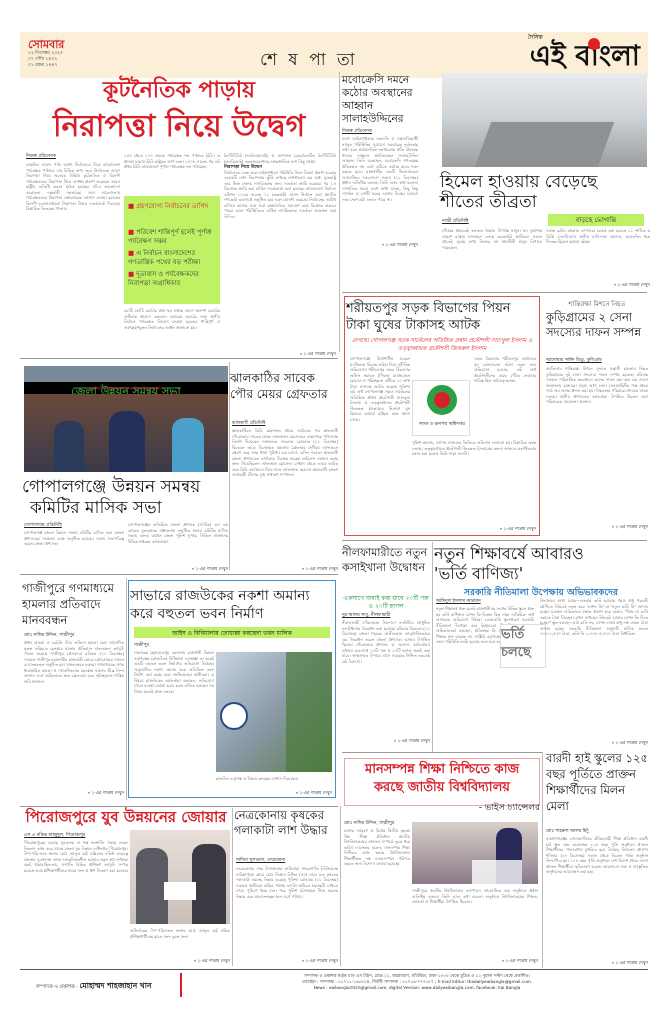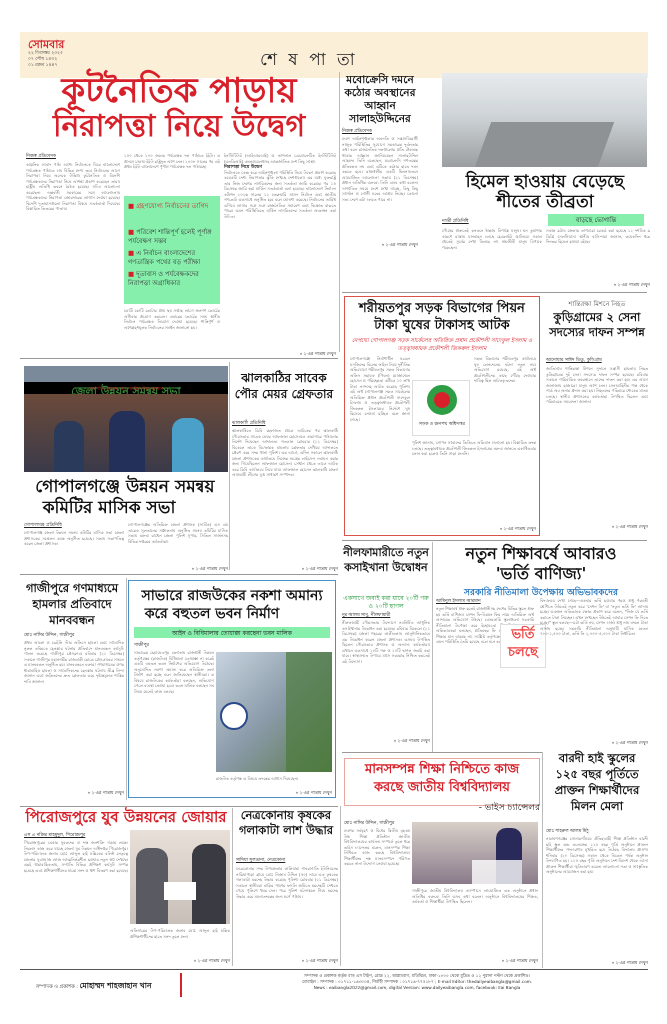--- a/index.html
+++ b/index.html
@@ -6,47 +6,52 @@
 body{width:667px;height:1024px;background:#fff;font-family:"DejaVu Sans",sans-serif;color:#222;position:relative;overflow:hidden}
 .abs{position:absolute}
 .masthead{left:20px;top:32px;width:628px;height:46px;background:#fcefd8}
 .day{left:8px;top:4px;color:#d0252f;font-size:11px;font-weight:bold}
 .dates{left:8px;top:18px;font-size:4.5px;line-height:6px;color:#444}
 .section{left:240px;top:14px;font-size:17px;color:#222;letter-spacing:3px}
 .logo{right:8px;top:2px;font-size:28px;font-weight:bold;color:#111;font-family:"DejaVu Serif",serif}
 .logo .small{position:absolute;left:-2px;top:-2px;font-size:6px;font-weight:normal}
 .logo .dot{position:absolute;left:58px;top:4px;width:12px;height:12px;border-radius:50%;background:#e02020}
 .h-red{color:#d8202a;font-weight:bold;text-align:center}
-.h-blk{color:#111;text-align:center;font-weight:bold}
+.h-blk{color:#111;font-weight:normal}
 .txt{font-size:4px;line-height:5.5px;color:#555;text-align:justify;overflow:hidden}
 .txt span{display:block}
 .byline{font-size:4.5px;color:#222;text-decoration:underline}
 .more{font-size:4.2px;color:#222;text-align:right}
 .photo{background:linear-gradient(#cfd3d6,#9ea3a6)}
 .box{border:1.5px solid #d8544a}
 .boxblue{border:1.5px solid #4a8fc8}
 .vline{position:absolute;width:1px;background:#bbb}
 .hline{position:absolute;height:1px;background:#999}
-.beige{background:#86efac}
+.beige{background:#bef264}
 </style>
 </head>
 <body>
 
 <div class="abs masthead">
   <div class="abs day">সোমবার</div>
   <div class="abs dates">
     <div>২২ ডিসেম্বর ২০২৫</div>
     <div>০৭ পৌষ ১৪৩২</div>
     <div>০১ রজব ১৪৪৭</div>
   </div>
   <div class="abs section">শে ষ পা তা</div>
+  <div class="abs logo">
+    <span class="small">দৈনিক</span>
+    <span class="dot"></span>
+    <span>এই বাংলা</span>
+  </div>
 </div>
 
 <div class="abs" style="left:20px;top:72px;width:318px">
-  <div class="h-red" style="font-size:34px;line-height:36px">কূটনৈতিক পাড়ায়</div>
+  <div class="h-red" style="font-size:22px;line-height:36px">কূটনৈতিক পাড়ায়</div>
   <div class="h-red" style="font-size:30px;line-height:36px">নিরাপত্তা নিয়ে উদ্বেগ</div>
 </div>
 <div class="abs byline" style="left:26px;top:153px">নিজস্ব প্রতিবেদক</div>
 <div class="abs txt" style="left:26px;top:162px;width:94px;height:190px">
     <span>কাল্পনিক সংবাদ পাঠ্য অংশ। নির্বাচনকে ঘিরে বাংলাদেশে পর্যবেক্ষক পাঠাতে চায় বিভিন্ন দেশ। তবে নির্বাচনের আগে নিরাপত্তা নিয়ে অনেকে উদ্বিগ্ন। কূটনৈতিক ও বিদেশি পর্যবেক্ষকদের নিরাপত্তা নিয়ে আশঙ্কা প্রকাশ করেছেন তারা। রাষ্ট্রীয় অতিথি ভবনে বৈঠক হয়েছে। সচিব আলোচনা করেছেন। অন্তর্বর্তী সরকারের সঙ্গে আলোচনায় পর্যবেক্ষকদের নিরাপত্তা জোরদারের আশ্বাস দেওয়া হয়েছে। বিদেশি দূতাবাসগুলো নিরাপত্তা বিষয়ে সতর্কবার্তা দিয়েছে। বিস্তারিত ভিতরের পাতায়।</span>
   </div>
 <div class="abs txt" style="left:124px;top:153px;width:96px;height:40px">
     <span>১৫০ থেকে ২০০ জনের পর্যবেক্ষক দল পাঠাতে ইইউ। এ প্রসঙ্গে ঢাকায় ইইউ রাষ্ট্রদূত অংশ নেন। ২০০৮ সালের পর এই প্রথম ইইউ বাংলাদেশে পূর্ণাঙ্গ পর্যবেক্ষক দল পাঠাচ্ছে।</span>
   </div>
 <div class="abs beige" style="left:124px;top:196px;width:96px;height:108px">
@@ -124,21 +129,21 @@
 
 <div class="abs" style="left:24px;top:366px;width:204px;height:106px;background:#7a8a9a">
   <div style="position:absolute;left:0;top:16px;width:204px;height:28px;background:#000000;text-align:center;font-size:11px;line-height:20px;color:#3a8a3a;font-weight:bold">জেলা উন্নয়ন সমন্বয় সভা</div>
   <div style="position:absolute;left:0;top:20px;width:204px;text-align:center;font-size:4.5px;color:#d8202a">সভাপতি: জনাব মোঃ আরিফ-উজ-জামান</div>
   <div style="position:absolute;left:0;top:28px;width:204px;height:78px;background:linear-gradient(#6b4a3a,#3a3a4a)"></div>
   <div style="position:absolute;left:30px;top:55px;width:30px;height:51px;background:#2a3a5a;border-radius:12px 12px 0 0"></div>
   <div style="position:absolute;left:85px;top:45px;width:36px;height:61px;background:#22305a;border-radius:14px 14px 0 0"></div>
   <div style="position:absolute;left:148px;top:52px;width:32px;height:54px;background:#4aa0c8;border-radius:12px 12px 0 0"></div>
 </div>
 <div class="abs h-blk" style="left:22px;top:476px;width:206px;font-size:17px;line-height:21px">গোপালগঞ্জে উন্নয়ন সমন্বয়</div>
-<div class="abs h-blk" style="left:6px;top:497px;width:206px;font-size:17px;line-height:21px">কমিটির মাসিক সভা</div>
+<div class="abs h-blk" style="left:30px;top:497px;width:206px;font-size:17px;line-height:21px">কমিটির মাসিক সভা</div>
 <div class="abs byline" style="left:24px;top:522px">গোপালগঞ্জ প্রতিনিধি</div>
 <div class="abs txt" style="left:24px;top:530px;width:100px;height:36px">
     <span>গোপালগঞ্জ জেলা উন্নয়ন সমন্বয় কমিটির মাসিক সভা জেলা প্রশাসকের সম্মেলন কক্ষে অনুষ্ঠিত হয়েছে। সভায় সভাপতিত্ব করেন জেলা প্রশাসক।</span>
   </div>
 <div class="abs txt" style="left:128px;top:522px;width:100px;height:44px">
     <span>গোপালগঞ্জের অতিরিক্ত জেলা প্রশাসক (সার্বিক) এস এম তারেক সুলতানের সঞ্চালনায় অনুষ্ঠিত সমন্বয় কমিটির মাসিক সভায় বক্তব্য রাখেন জেলা পুলিশ সুপার, সিভিল সার্জনসহ বিভিন্ন দপ্তরের কর্মকর্তারা।</span>
   </div>
 <div class="abs more" style="left:128px;top:566px;width:100px">» ২-এর পাতায় দেখুন</div>
 
 <div class="abs h-blk" style="left:230px;top:370px;width:108px;font-size:12px;line-height:16px">ঝালকাঠির সাবেক পৌর মেয়র গ্রেফতার</div>
@@ -160,21 +165,21 @@
   </div>
 <div class="abs more" style="left:342px;top:738px;width:88px">» ২-এর পাতায় দেখুন</div>
 
 <div class="abs h-blk" style="left:434px;top:544px;width:214px;font-size:16px;line-height:20px">নতুন শিক্ষাবর্ষে আবারও</div>
 <div class="abs h-blk" style="left:434px;top:564px;width:214px;font-size:16px;line-height:20px">'ভর্তি বাণিজ্য'</div>
 <div class="abs" style="left:434px;top:585px;width:214px;text-align:center;font-size:9px;color:#2a7ac0;font-weight:bold">সরকারি নীতিমালা উপেক্ষায় অভিভাবকদের</div>
 <div class="abs byline" style="left:436px;top:598px">আমিনুল ইসলাম আরমান</div>
 <div class="abs txt" style="left:436px;top:606px;width:98px;height:146px">
     <span>নতুন শিক্ষাবর্ষ শুরু হলেই রাজধানীসহ দেশের বিভিন্ন স্কুলে শুরু হয় ভর্তি বাণিজ্য। সেশন ফি-উন্নয়ন ফির নামে অতিরিক্ত অর্থ আদায়ের অভিযোগ উঠছে। বেসরকারি স্কুলগুলো সরকারি নীতিমালা উপেক্ষা করে ইচ্ছামতো ফি নির্ধারণ করছে। অভিভাবকরা বলছেন, প্রতিবছর ফি বাড়ানো হচ্ছে, অথচ শিক্ষার মান বাড়ছে না। সংশ্লিষ্ট কর্তৃপক্ষের তদারকির অভাবেই এমন পরিস্থিতি তৈরি হয়েছে বলে মনে করছেন শিক্ষাবিদরা।</span>
   </div>
-<div class="abs" style="left:500px;top:624px;width:46px;height:44px;background:#fff;border:1px solid #ddd;text-align:center;font-size:13px;line-height:18px;color:#ef4444;font-weight:bold">ভর্তি চলছে</div>
+<div class="abs" style="left:500px;top:624px;width:46px;height:44px;background:#fff;border:1px solid #ddd;font-size:13px;line-height:18px;color:#737373;font-weight:bold">ভর্তি চলছে</div>
 <div class="abs txt" style="left:540px;top:598px;width:108px;height:142px">
     <span>বিদ্যালয়ে দেখা গেছে—একবার ভর্তি হওয়ার পরও শুধু পরবর্তী শ্রেণিতে উঠতেই নতুন করে 'সেশন ফি' বা 'নতুন ভর্তি ফি' আদায় হচ্ছে। একজন অভিভাবক ক্ষোভ প্রকাশ করে বলেন, "নিজ যে ভর্তি করাতে টাকা নিচ্ছেন। এখন দেখছেন উঠতেই আবার সেশন ফি দিতে হচ্ছে।" স্কুল বলছে—এটা ভর্তি নয়, সেশন চার্জ। শুধু নাম বদলে টাকা আদায় হচ্ছে। সরকারি নীতিমালা অনুযায়ী মাসিক বেতন ৭০০-১,৫০০ টাকা, ভর্তি ফি ২,০০০-৫,০০০ টাকা নির্ধারিত।</span>
   </div>
 <div class="abs more" style="left:540px;top:740px;width:108px">» ২-এর পাতায় দেখুন</div>
 
 <div class="vline" style="left:432px;top:542px;height:210px"></div>
 <div class="hline" style="left:342px;top:752px;width:200px"></div>
 
 <div class="abs h-blk" style="left:22px;top:580px;width:100px;font-size:11.5px;line-height:16px">গাজীপুরে গণমাধ্যমে হামলার প্রতিবাদে মানববন্ধন</div>
 <div class="abs byline" style="left:24px;top:632px;text-decoration:none">মোঃ নাসির উদ্দিন, গাজীপুর</div>

